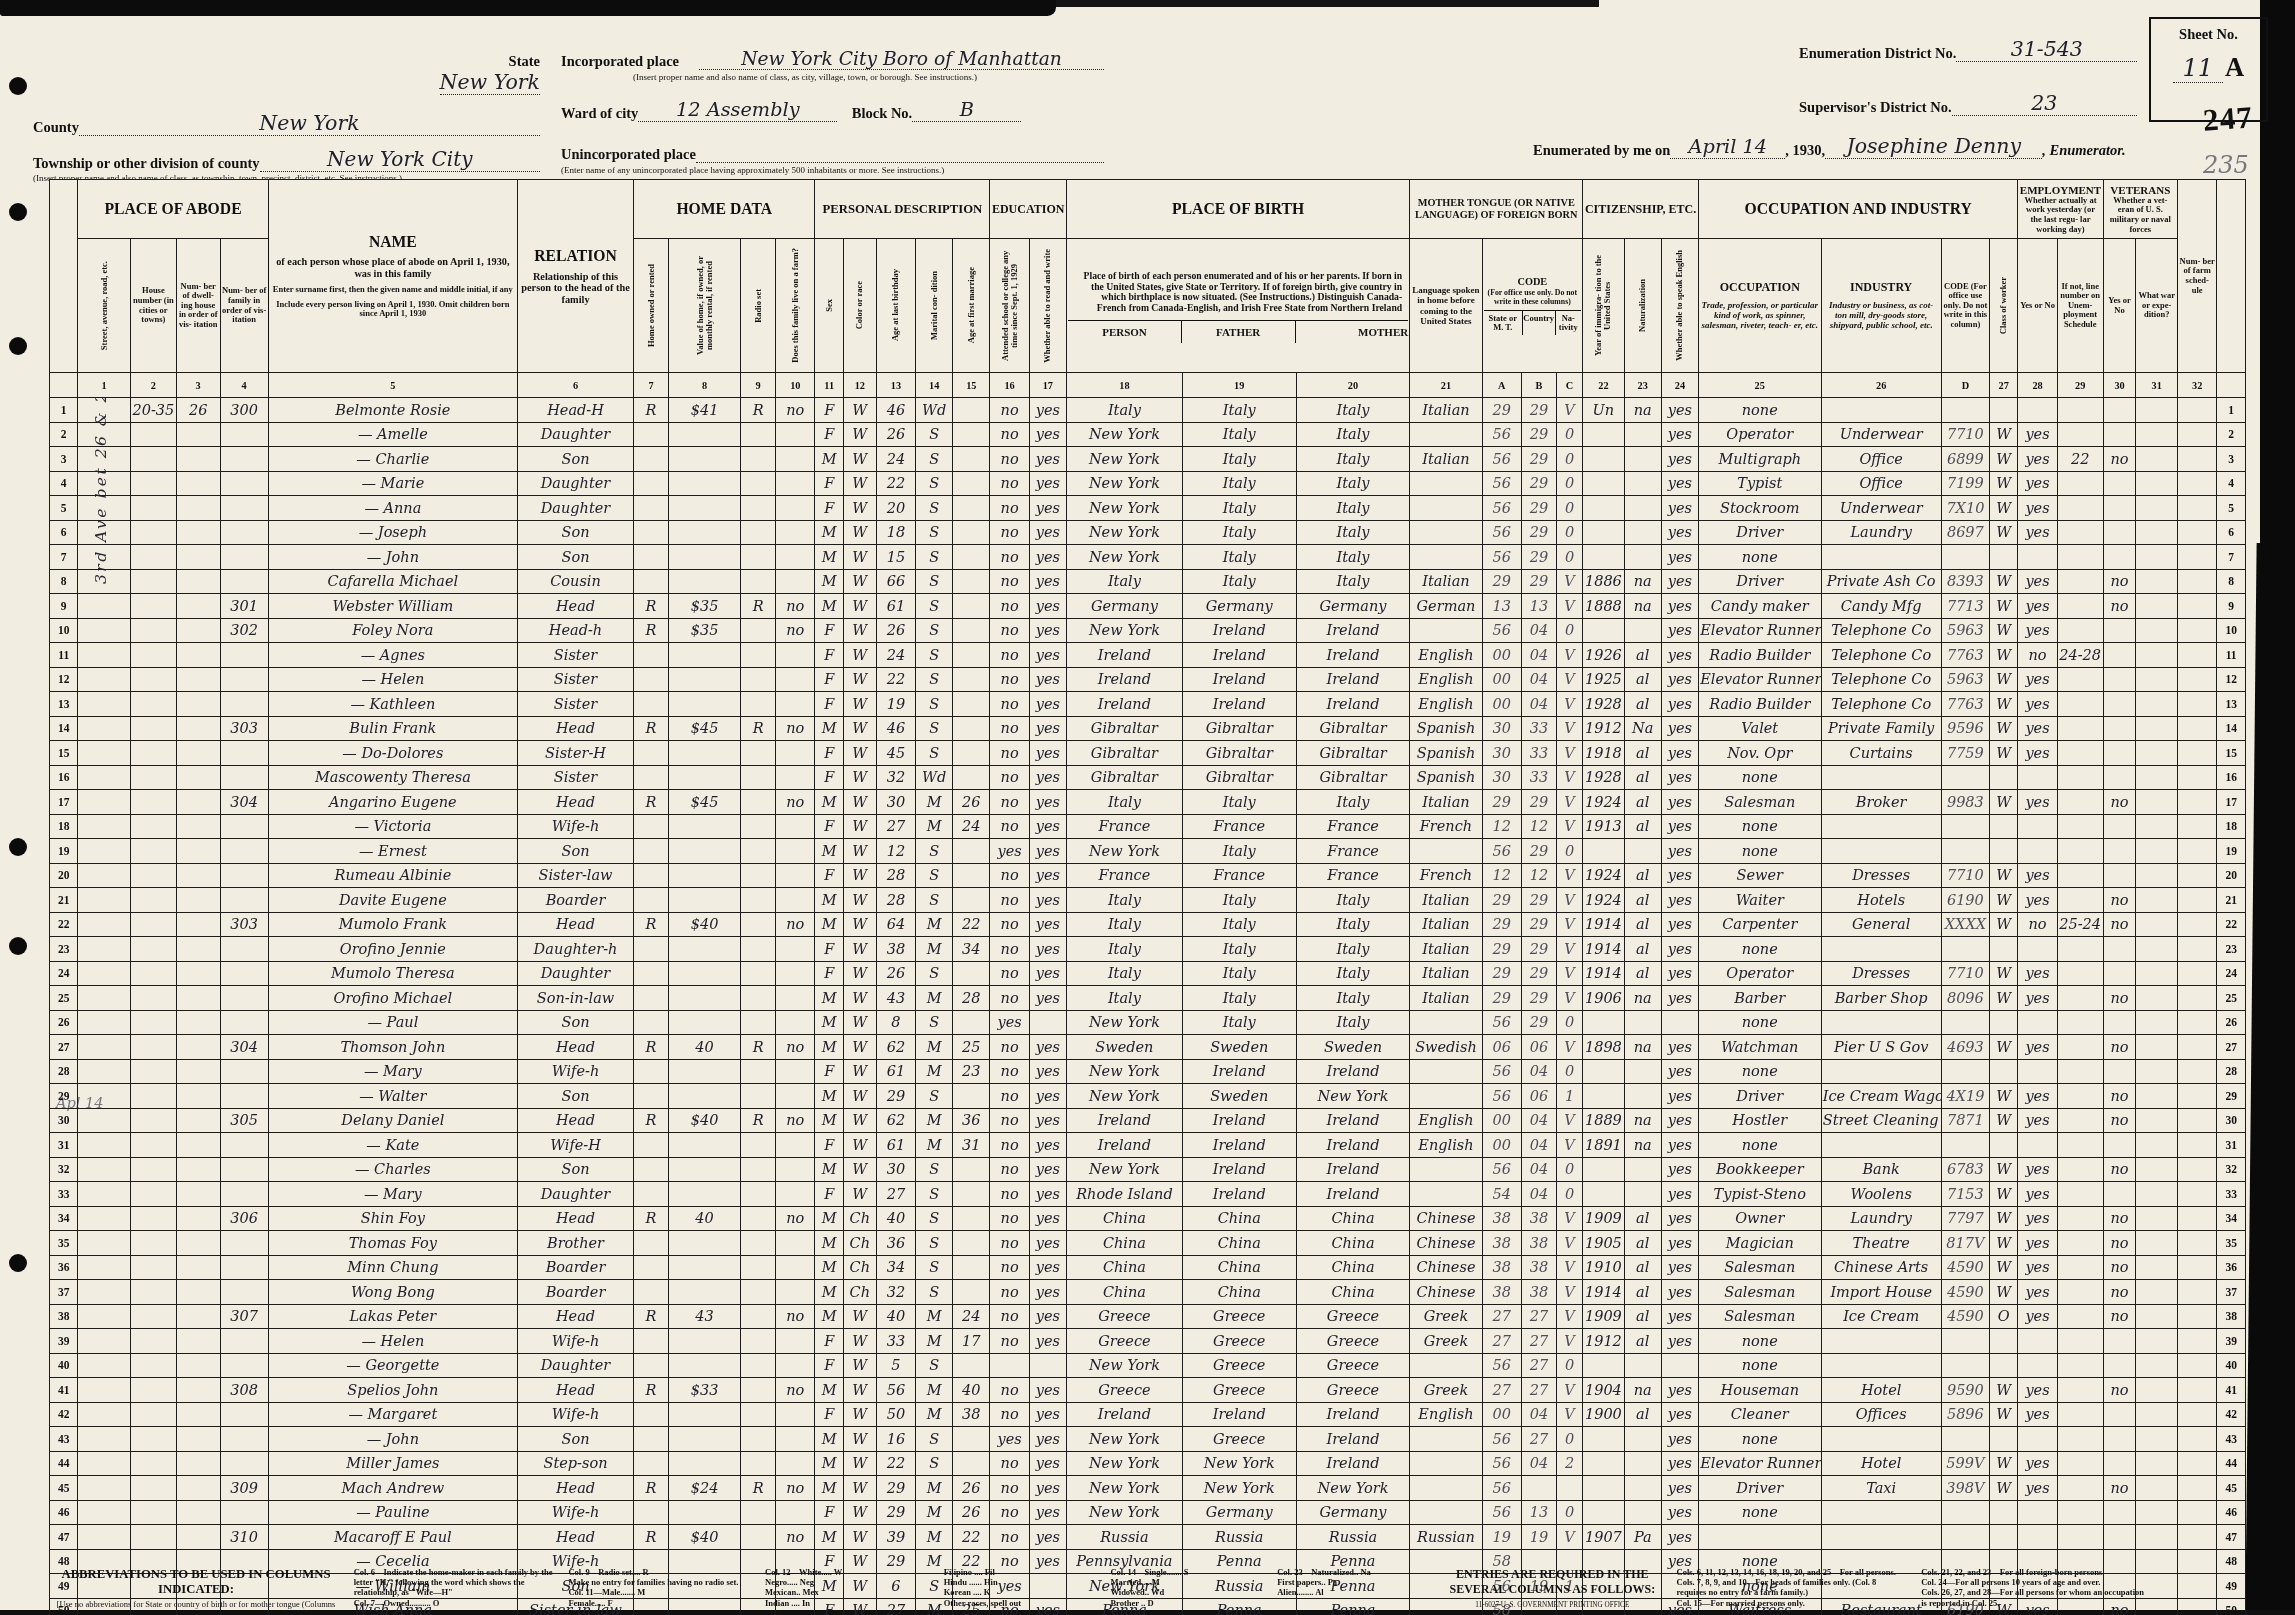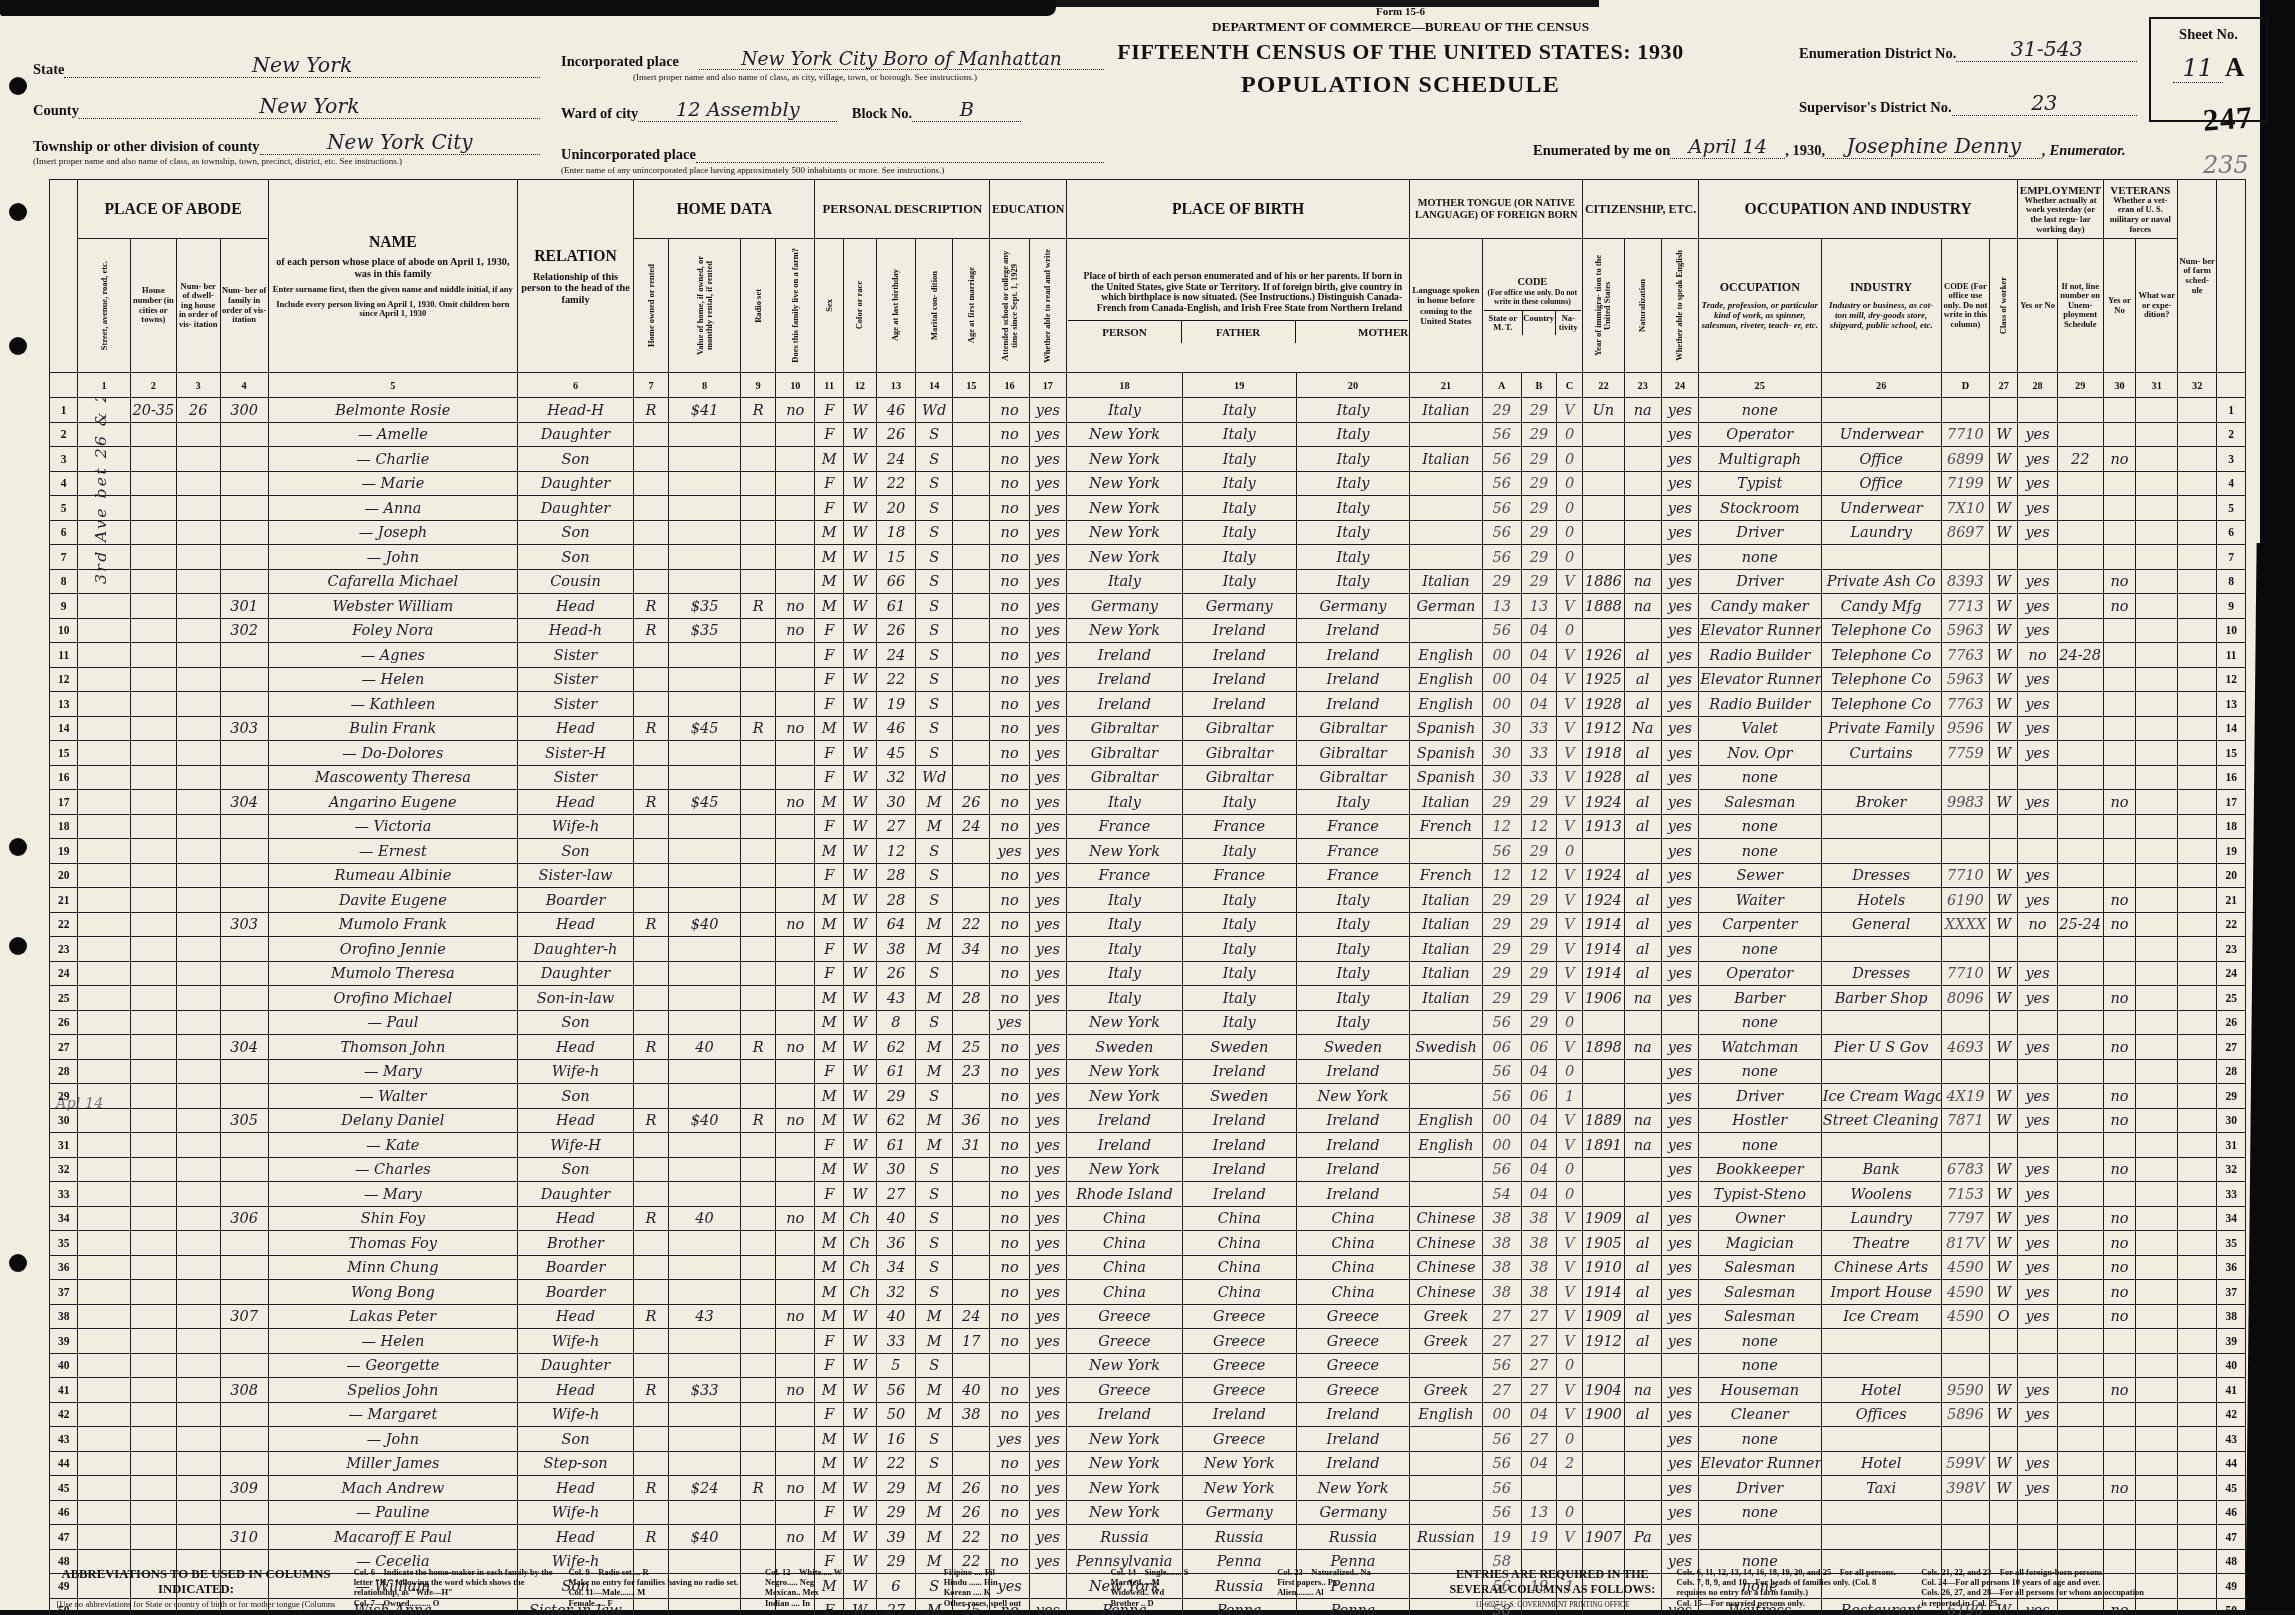--- a/index.html
+++ b/index.html
@@ -61,21 +61,21 @@
   <div class="scan-right2"></div>
   <div class="scan-bottom"></div>
   <div class="hole" style="top:77px"></div>
   <div class="hole" style="top:203px"></div>
   <div class="hole" style="top:337px"></div>
   <div class="hole" style="top:838px"></div>
   <div class="hole" style="top:937px"></div>
   <div class="hole" style="top:1254px"></div>
 
   <div class="hdr" style="left:33px;top:53px;width:507px;">
-    <div style="display:flex;align-items:flex-end;">
+    <div style="display:flex;align-items:flex-end;flex-direction:column;">
       <span class="lbl">State</span>
       <span class="dots hw" style="flex:1;text-align:center;font-size:20.5px;">New York</span>
     </div>
     <div style="display:flex;align-items:flex-end;margin-top:15.7px;">
       <span class="lbl">County</span>
       <span class="dots hw" style="flex:1;text-align:center;font-size:20.5px;">New York</span>
     </div>
     <div style="display:flex;align-items:flex-end;margin-top:11px;">
       <span class="lbl" style="line-height:1.05;">Township or other division of county</span>
       <span class="dots hw" style="flex:1;text-align:center;font-size:20px;">New York City</span>
@@ -95,26 +95,20 @@
       <span class="lbl" style="margin-left:14.5px;">Block No.</span>
       <span class="dots hw" style="width:109px;text-align:center;font-size:19.3px;">B</span>
     </div>
     <div style="display:flex;align-items:flex-end;margin-top:24px;">
       <span class="lbl">Unincorporated place</span>
       <span class="dots" style="flex:1;"></span>
     </div>
     <div class="tiny" style="margin-top:1.8px;">(Enter name of any unincorporated place having approximately 500 inhabitants or more.   See instructions.)</div>
   </div>
 
-  <div class="hdr" style="left:1111px;top:4.8px;width:579px;text-align:center;">
-    <div class="b" style="font-size:11px;">Form 15-6</div>
-    <div class="b" style="font-size:13.3px;margin-top:2.4px;">DEPARTMENT OF COMMERCE—BUREAU OF THE CENSUS</div>
-    <div class="b" style="font-size:22px;margin-top:3.6px;letter-spacing:0.6px;">FIFTEENTH CENSUS OF THE UNITED STATES: 1930</div>
-    <div class="b" style="font-size:24px;margin-top:6px;letter-spacing:1.2px;">POPULATION SCHEDULE</div>
-  </div>
 
   <div class="hdr" style="left:1799px;top:37px;width:338px;">
     <div style="display:flex;align-items:flex-end;">
       <span class="lbl">Enumeration District No.</span>
       <span class="dots hw" style="flex:1;text-align:center;font-size:20.5px;">31-543</span>
     </div>
     <div style="display:flex;align-items:flex-end;margin-top:29px;">
       <span class="lbl">Supervisor's District No.</span>
       <span class="dots hw" style="flex:1;text-align:center;font-size:20.5px;">23</span>
     </div>

